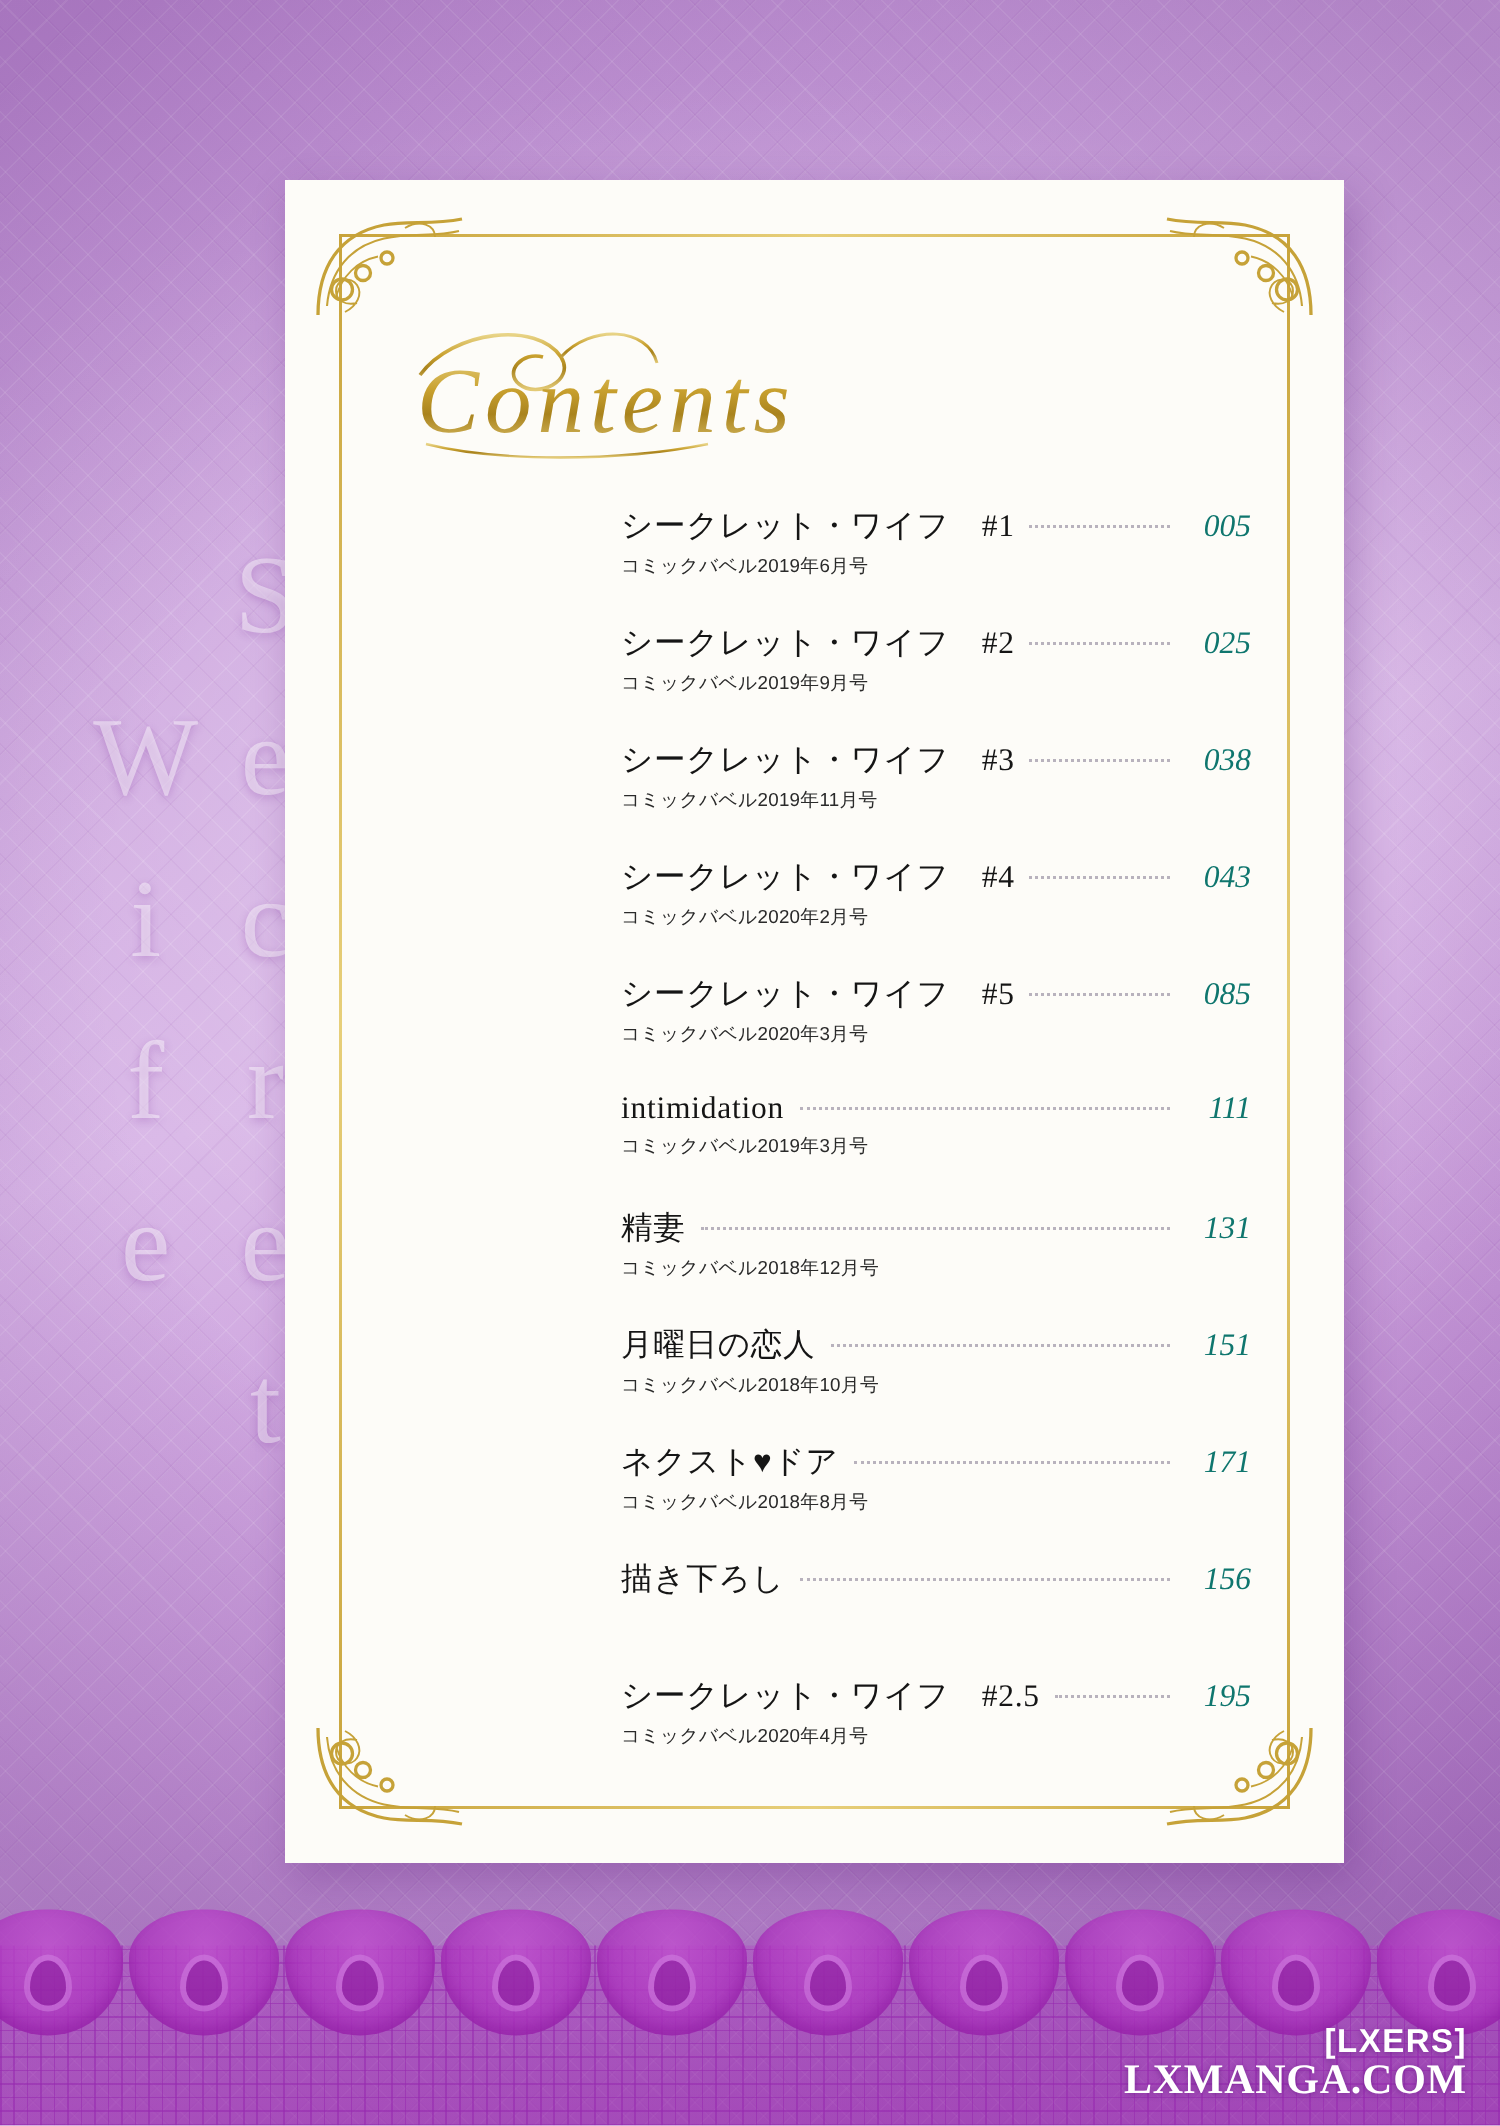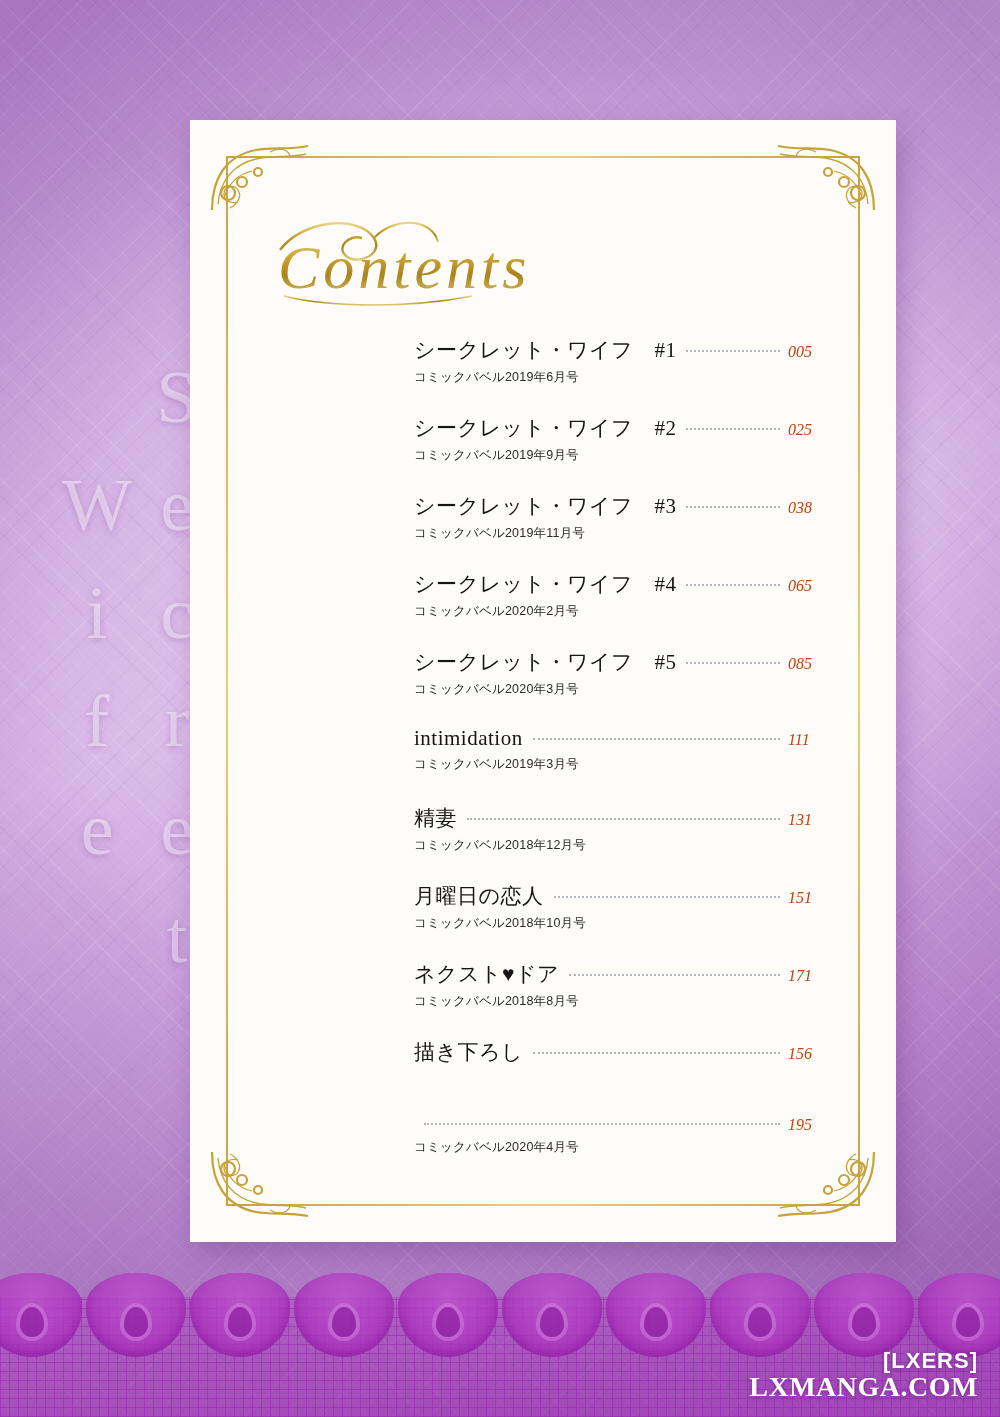--- a/index.html
+++ b/index.html
@@ -189,24 +189,24 @@
   .dots {
     flex: 1 1 auto;
     margin: 0 8px 0 10px;
     border-bottom: 2px dotted #b8b2bd;
     transform: translateY(-5px);
     min-width: 12px;
   }
   .toc-page {
     font-family: "Liberation Serif", serif;
     font-style: italic;
-    font-size: 16px;
-    color: #c2410c;
+    font-size: 21px;
+    color: #0f766e;
     width: 46px;
-    text-align: left;
+    text-align: right;
     white-space: nowrap;
   }
   .toc-sub {
     margin-top: 5px;
     font-family: "Liberation Sans", sans-serif;
     font-size: 12.5px;
     color: #2a2a2a;
     letter-spacing: 0.2px;
   }
 
@@ -360,21 +360,21 @@
             <span class="dots"></span>
             <span class="toc-page">038</span>
           </div>
           <div class="toc-sub">コミックバベル2019年11月号</div>
         </div>
 
         <div class="toc-item">
           <div class="toc-row">
             <span class="toc-title">シークレット・ワイフ　#4</span>
             <span class="dots"></span>
-            <span class="toc-page">065</span>
+            <span class="toc-page">043</span>
           </div>
           <div class="toc-sub">コミックバベル2020年2月号</div>
         </div>
 
         <div class="toc-item">
           <div class="toc-row">
             <span class="toc-title">シークレット・ワイフ　#5</span>
             <span class="dots"></span>
             <span class="toc-page">085</span>
           </div>
@@ -421,20 +421,21 @@
           <div class="toc-row">
             <span class="toc-title">描き下ろし</span>
             <span class="dots"></span>
             <span class="toc-page">156</span>
           </div>
           <div class="toc-sub"></div>
         </div>
 
         <div class="toc-item">
           <div class="toc-row">
+            <span class="toc-title">シークレット・ワイフ　#2.5</span>
             <span class="dots"></span>
             <span class="toc-page">195</span>
           </div>
           <div class="toc-sub">コミックバベル2020年4月号</div>
         </div>
 
       </div>
     </div>
   </div>
 

